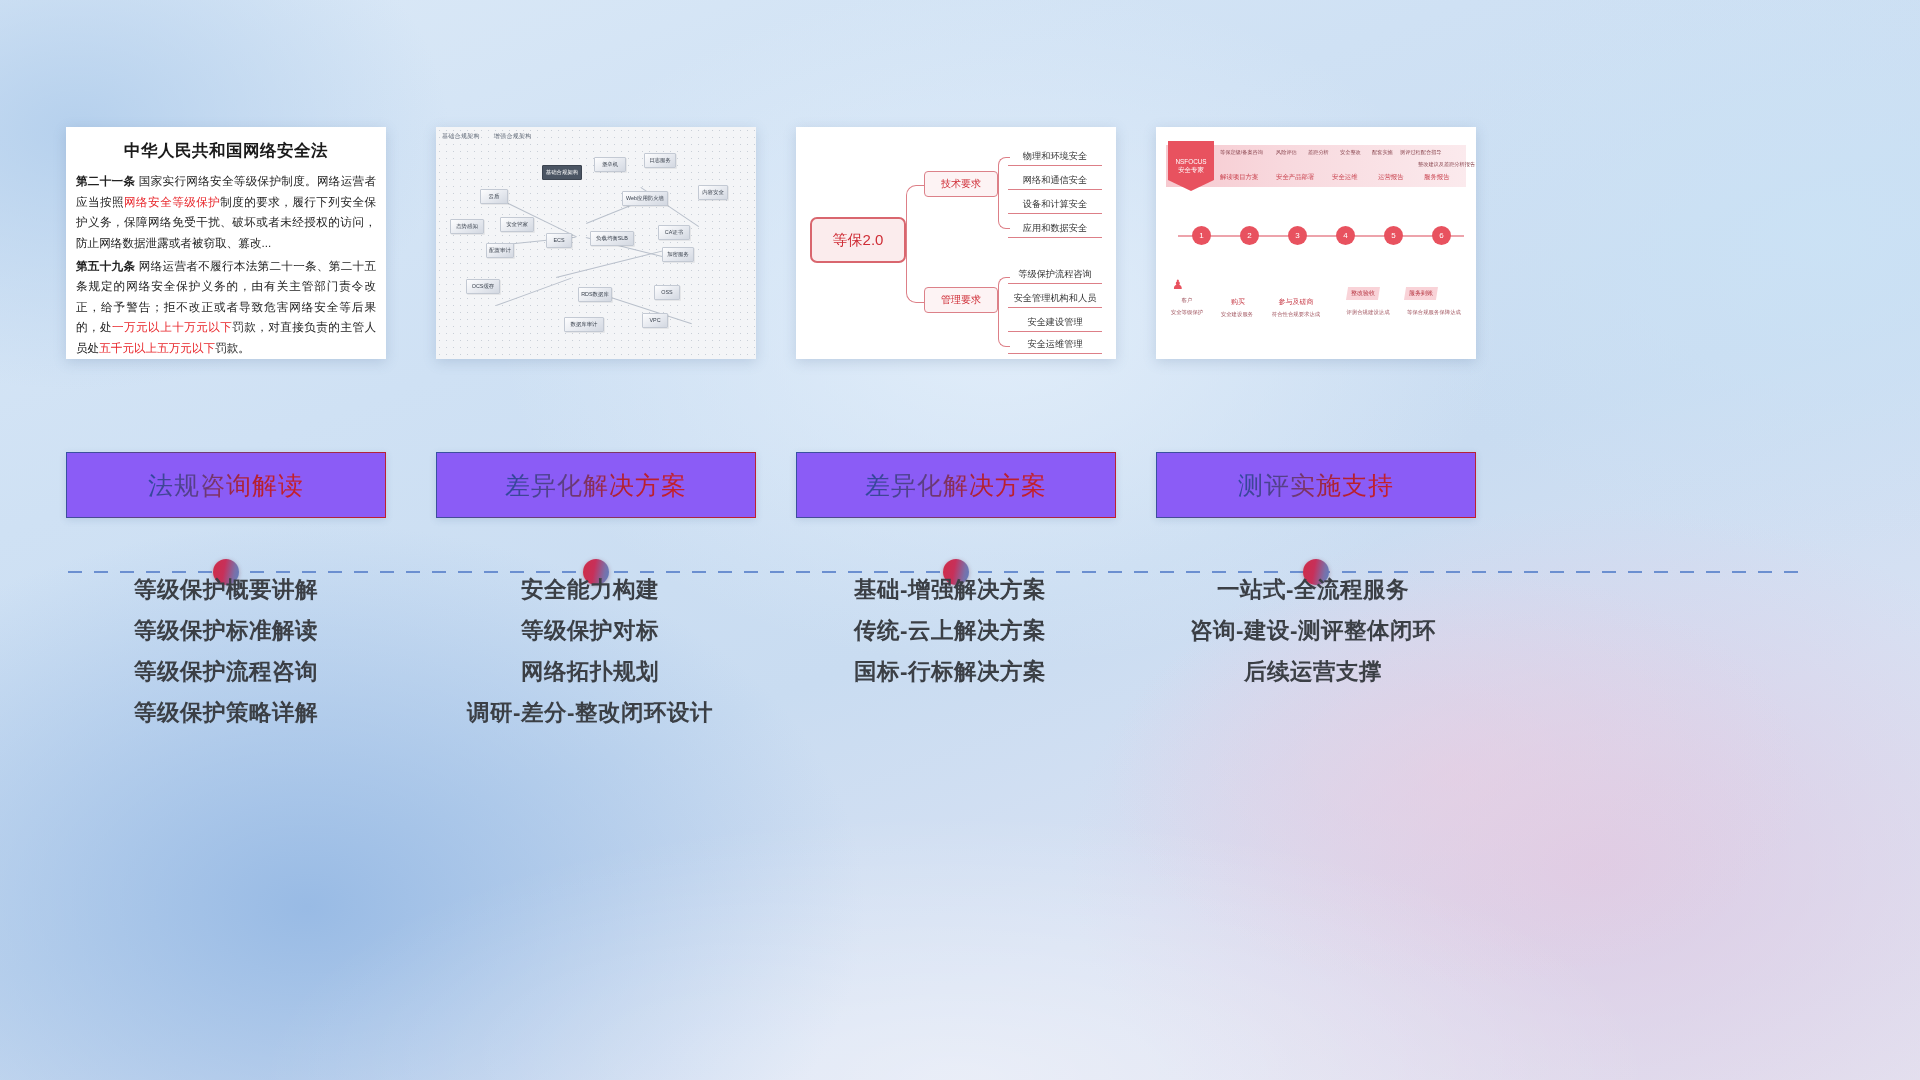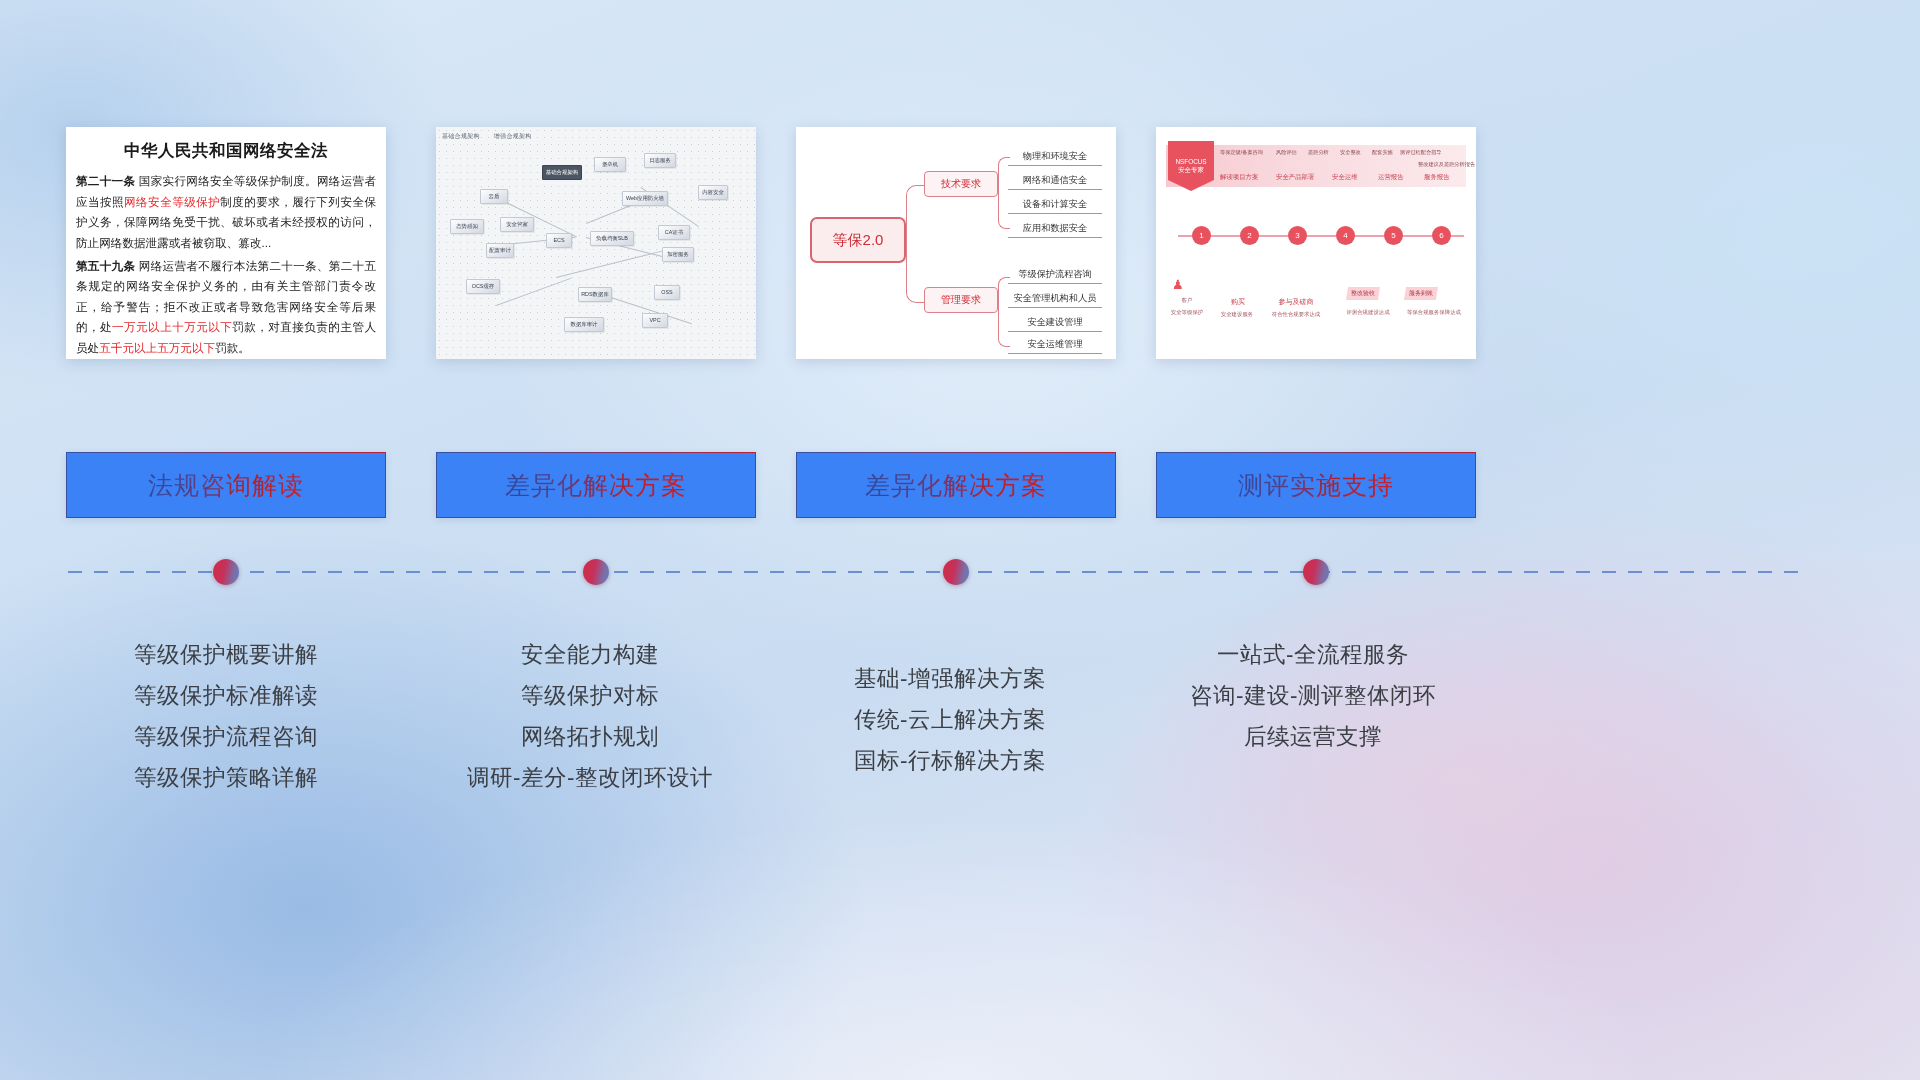--- a/index.html
+++ b/index.html
@@ -122,21 +122,21 @@
     position: absolute; background: #f9d3d8; color: #b4323e; font-size: 6px;
     padding: 2px 5px; text-align: center;
     clip-path: polygon(6% 0,100% 0,94% 100%,0 100%);
   }
   .nf-person { position: absolute; color: #e8525f; font-size: 13px; }
 
   
   #headers { position: absolute; top: 452px; left: 0; width: 1920px; height: 66px; z-index: 2; }
   .hbox {
     position: absolute; top: 0; height: 66px;
-    background: #3b82f6; border: 1.6px solid; border-image: linear-gradient(110deg,#3552a4 0%,#c31d2b 100%) 1;
+    background: #8b5cf6; border: 1.6px solid; border-image: linear-gradient(110deg,#3552a4 0%,#c31d2b 100%) 1;
     display: flex; align-items: center; justify-content: center;
     box-shadow: 0 2px 7px rgba(70,100,150,0.16);
   }
   .hbox span {
     font-size: 25px; font-weight: 500; letter-spacing: 1px;
     background: linear-gradient(100deg,#2e49a0 0%,#5a3f86 32%,#b2202e 62%,#c8202c 100%);
     -webkit-background-clip: text; background-clip: text; color: transparent;
   }
   .hbox.h1 { left: 66px;   width: 320px; }
   .hbox.h2 { left: 436px;  width: 320px; }
@@ -154,25 +154,25 @@
     position: absolute; top: 3px; width: 26px; height: 26px; border-radius: 50%;
     background: linear-gradient(100deg,#cf2c46 0%,#c7305a 42%,#7b6fa8 78%,#5b7fc0 100%);
     box-shadow: 0 1px 4px rgba(120,40,60,0.35);
   }
   .tl-dot.d1 { left: 213px; }
   .tl-dot.d2 { left: 583px; }
   .tl-dot.d3 { left: 943px; }
   .tl-dot.d4 { left: 1303px; }
 
   
-  #lists { position: absolute; top: 634px; left: 0; width: 1704px; height: 200px; z-index: 2; }
+  #lists { position: absolute; top: 569px; left: 0; width: 1704px; height: 200px; z-index: 2; font-weight: bold; }
   .col { position: absolute; top: 0; width: 340px; text-align: center; }
   .col.l1 { left: 56px; }
   .col.l2 { left: 420px; }
-  .col.l3 { left: 780px; margin-top: 24px; }
+  .col.l3 { left: 780px; }
   .col.l4 { left: 1143px; }
   .col li {
     list-style: none; font-size: 22.5px; color: #3b3f45; line-height: 41px;
     letter-spacing: .5px;
   }
 </style>
 </head>
 <body>
 
 <div id="bg">

